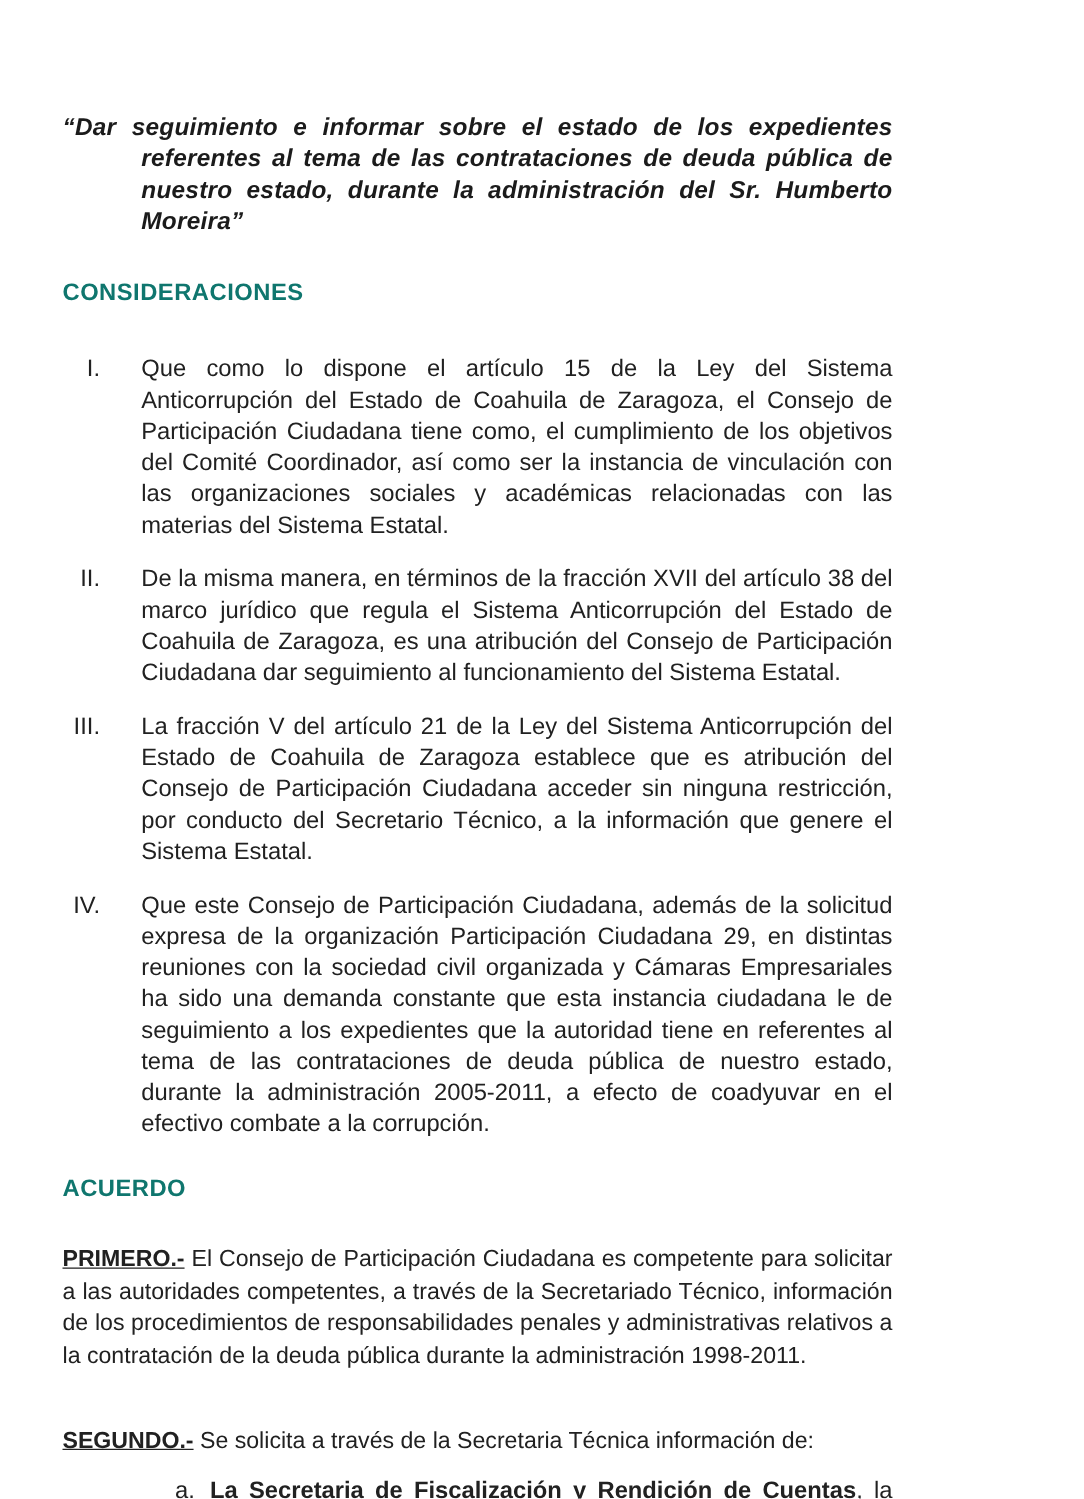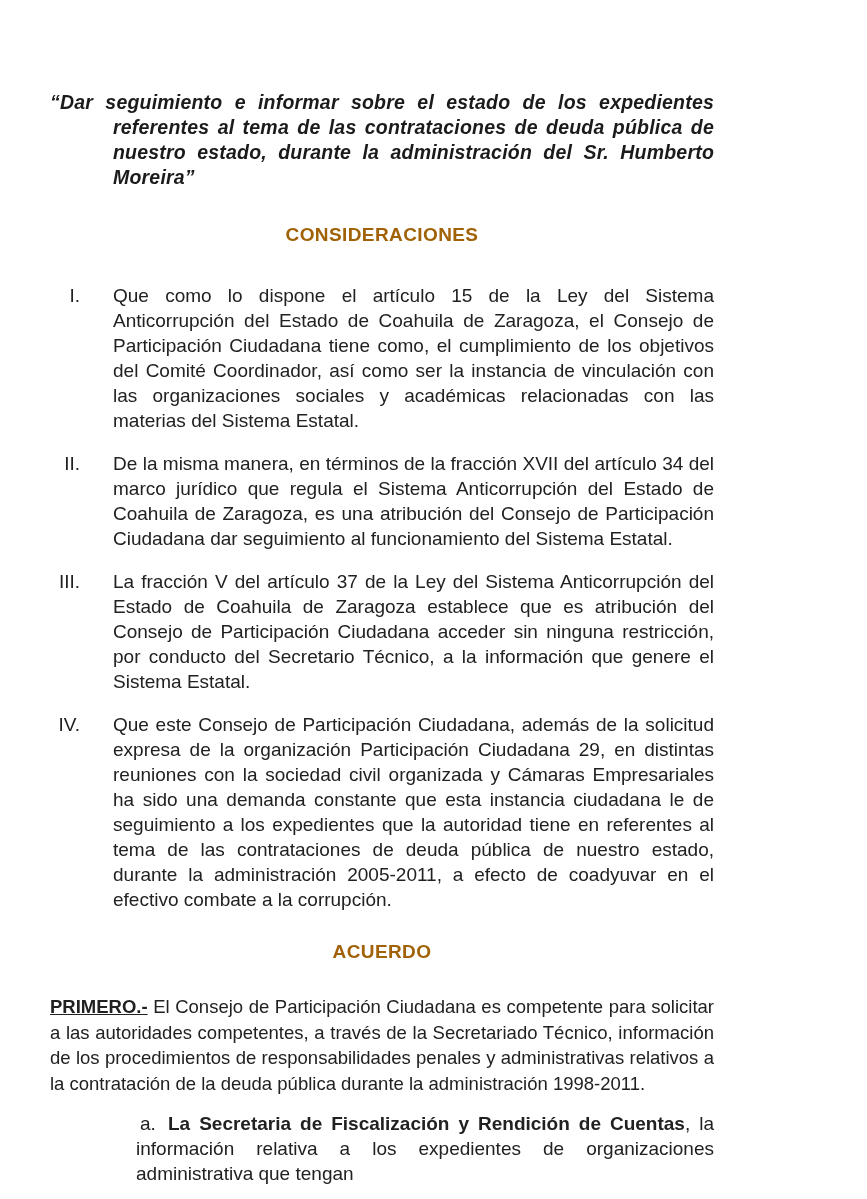--- a/index.html
+++ b/index.html
@@ -29,22 +29,21 @@
     padding-left: 63px;
     text-indent: -63px;
     color: #1b1b1b;
   }
   .heading {
     margin: 32px 0 0 0;
     font-size: 19px;
     line-height: 25px;
     font-weight: bold;
     letter-spacing: 0.4px;
-    text-align: center;
-    color: #a16207;
+    color: #0f766e;
   }
   .heading-acuerdo {
     margin-top: 27px;
   }
   .c-list {
     margin-top: 36px;
   }
   .c-item {
     position: relative;
     padding-left: 63px;
@@ -101,35 +100,36 @@
 
   <div class="heading">CONSIDERACIONES</div>
 
   <div class="c-list">
 
     <div class="c-item">
       <span class="numeral">I.</span><span>Que como lo dispone el artículo 15 de la Ley del Sistema Anticorrupción del Estado de Coahuila de Zaragoza, el Consejo de Participación Ciudadana tiene como, el cumplimiento de los objetivos del Comité Coordinador, así como ser la instancia de vinculación con las organizaciones sociales y académicas relacionadas con las materias del Sistema Estatal.</span>
     </div>
 
     <div class="c-item">
-      <span class="numeral">II.</span><span>De la misma manera, en términos de la fracción XVII del artículo 34 del marco jurídico que regula el Sistema Anticorrupción del Estado de Coahuila de Zaragoza, es una atribución del Consejo de Participación Ciudadana dar seguimiento al funcionamiento del Sistema Estatal.</span>
+      <span class="numeral">II.</span><span>De la misma manera, en términos de la fracción XVII del artículo 38 del marco jurídico que regula el Sistema Anticorrupción del Estado de Coahuila de Zaragoza, es una atribución del Consejo de Participación Ciudadana dar seguimiento al funcionamiento del Sistema Estatal.</span>
     </div>
 
     <div class="c-item">
-      <span class="numeral">III.</span><span>La fracción V del artículo 37 de la Ley del Sistema Anticorrupción del Estado de Coahuila de Zaragoza establece que es atribución del Consejo de Participación Ciudadana acceder sin ninguna restricción, por conducto del Secretario Técnico, a la información que genere el Sistema Estatal.</span>
+      <span class="numeral">III.</span><span>La fracción V del artículo 21 de la Ley del Sistema Anticorrupción del Estado de Coahuila de Zaragoza establece que es atribución del Consejo de Participación Ciudadana acceder sin ninguna restricción, por conducto del Secretario Técnico, a la información que genere el Sistema Estatal.</span>
     </div>
 
     <div class="c-item">
       <span class="numeral">IV.</span><span>Que este Consejo de Participación Ciudadana, además de la solicitud expresa de la organización Participación Ciudadana 29, en distintas reuniones con la sociedad civil organizada y Cámaras Empresariales ha sido una demanda constante que esta instancia ciudadana le de seguimiento a los expedientes que la autoridad tiene en referentes al tema de las contrataciones de deuda pública de nuestro estado, durante la administración 2005-2011, a efecto de coadyuvar en el efectivo combate a la corrupción.</span>
     </div>
 
   </div>
 
   <div class="heading heading-acuerdo">ACUERDO</div>
 
   <p class="a-par"><span class="lead">PRIMERO.-</span><span> El Consejo de Participación Ciudadana es competente para solicitar a las autoridades competentes, a través de la Secretariado Técnico, información de los procedimientos de responsabilidades penales y administrativas relativos a la contratación de la deuda pública durante la administración 1998-2011.</span></p>
 
+  <p class="a-par segundo"><span class="lead">SEGUNDO.-</span><span> Se solicita a través de la Secretaria Técnica información de:</span></p>
 
   <div class="sub-item">
     <span class="marker">a.</span><span class="bold">La Secretaria de Fiscalización y Rendición de Cuentas</span><span>, la información relativa a los expedientes de organizaciones administrativa que tengan</span>
   </div>
 
 </div>
 
 </body></html>

